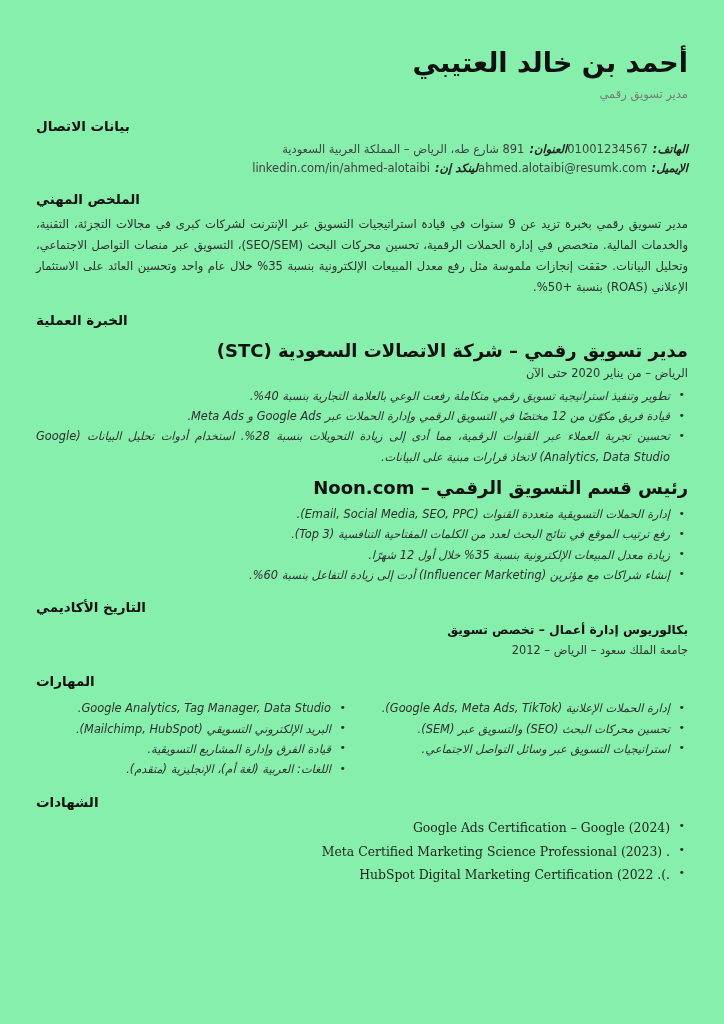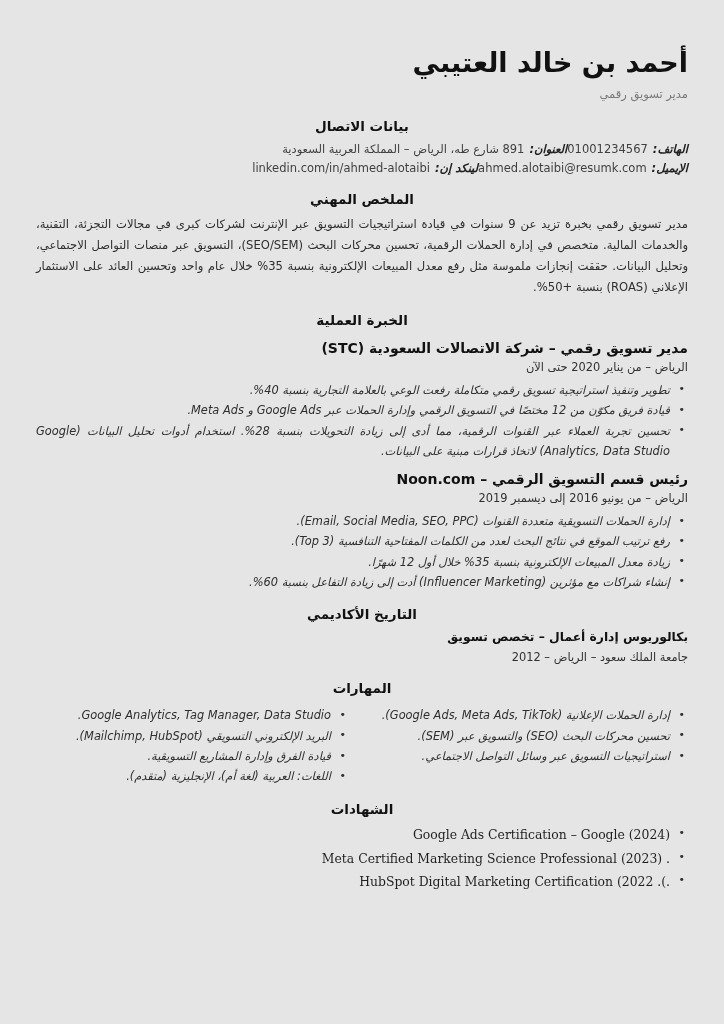--- a/index.html
+++ b/index.html
@@ -14,21 +14,21 @@
     font-family: "DejaVu Sans", "Liberation Sans", sans-serif;
     color: #1a1a1a;
     direction: rtl;
     overflow: hidden;
   }
   .page {
     box-sizing: border-box;
     width: 724px;
     height: 1024px;
     padding: 46px 36px 24px 36px;
-    background: #e5e5e5;
+    background: #86efac;
   }
 
   
   .header {
     text-align: right;
     margin-bottom: 16px;
   }
   .name {
     font-size: 27px;
     font-weight: bold;
@@ -44,21 +44,21 @@
   }
 
   
   .section {
     margin-top: 14px;
   }
   .section-title {
     font-size: 13.5px;
     font-weight: bold;
     color: #111111;
-    text-align: center;
+    text-align: left;
     margin-bottom: 5px;
     line-height: 1.3;
   }
 
   
   .contact-row {
     display: flex;
     flex-direction: row;
     justify-content: flex-start;
     align-items: baseline;
@@ -93,21 +93,21 @@
     line-height: 1.82;
     color: #2e2e2e;
     text-align: justify;
     text-align-last: right;
   }
 
   
   .job { margin-top: 8px; }
   .job:first-of-type { margin-top: 2px; }
   .job-heading {
-    font-size: 14px;
+    font-size: 18px;
     font-weight: bold;
     color: #111111;
     text-align: right;
     line-height: 1.45;
   }
   .job-meta {
     font-size: 11.4px;
     color: #303030;
     text-align: right;
     line-height: 1.55;
@@ -245,21 +245,20 @@
       <div class="job-meta">الرياض – من يناير 2020 حتى الآن</div>
       <ul class="bullets">
         <li>تطوير وتنفيذ استراتيجية تسويق رقمي متكاملة رفعت الوعي بالعلامة التجارية بنسبة 40%.</li>
         <li>قيادة فريق مكوّن من 12 مختصًا في التسويق الرقمي وإدارة الحملات عبر Google Ads و Meta Ads.</li>
         <li>تحسين تجربة العملاء عبر القنوات الرقمية، مما أدى إلى زيادة التحويلات بنسبة 28%. استخدام أدوات تحليل البيانات (Google Analytics, Data Studio) لاتخاذ قرارات مبنية على البيانات.</li>
       </ul>
     </div>
 
     <div class="job">
       <div class="job-heading">رئيس قسم التسويق الرقمي – Noon.com</div>
-      <div class="job-meta">الرياض – من يونيو 2016 إلى ديسمبر 2019</div>
       <ul class="bullets">
         <li>إدارة الحملات التسويقية متعددة القنوات (Email, Social Media, SEO, PPC).</li>
         <li>رفع ترتيب الموقع في نتائج البحث لعدد من الكلمات المفتاحية التنافسية (Top 3).</li>
         <li>زيادة معدل المبيعات الإلكترونية بنسبة 35% خلال أول 12 شهرًا.</li>
         <li>إنشاء شراكات مع مؤثرين (Influencer Marketing) أدت إلى زيادة التفاعل بنسبة 60%.</li>
       </ul>
     </div>
   </div>
 
   <div class="section">

